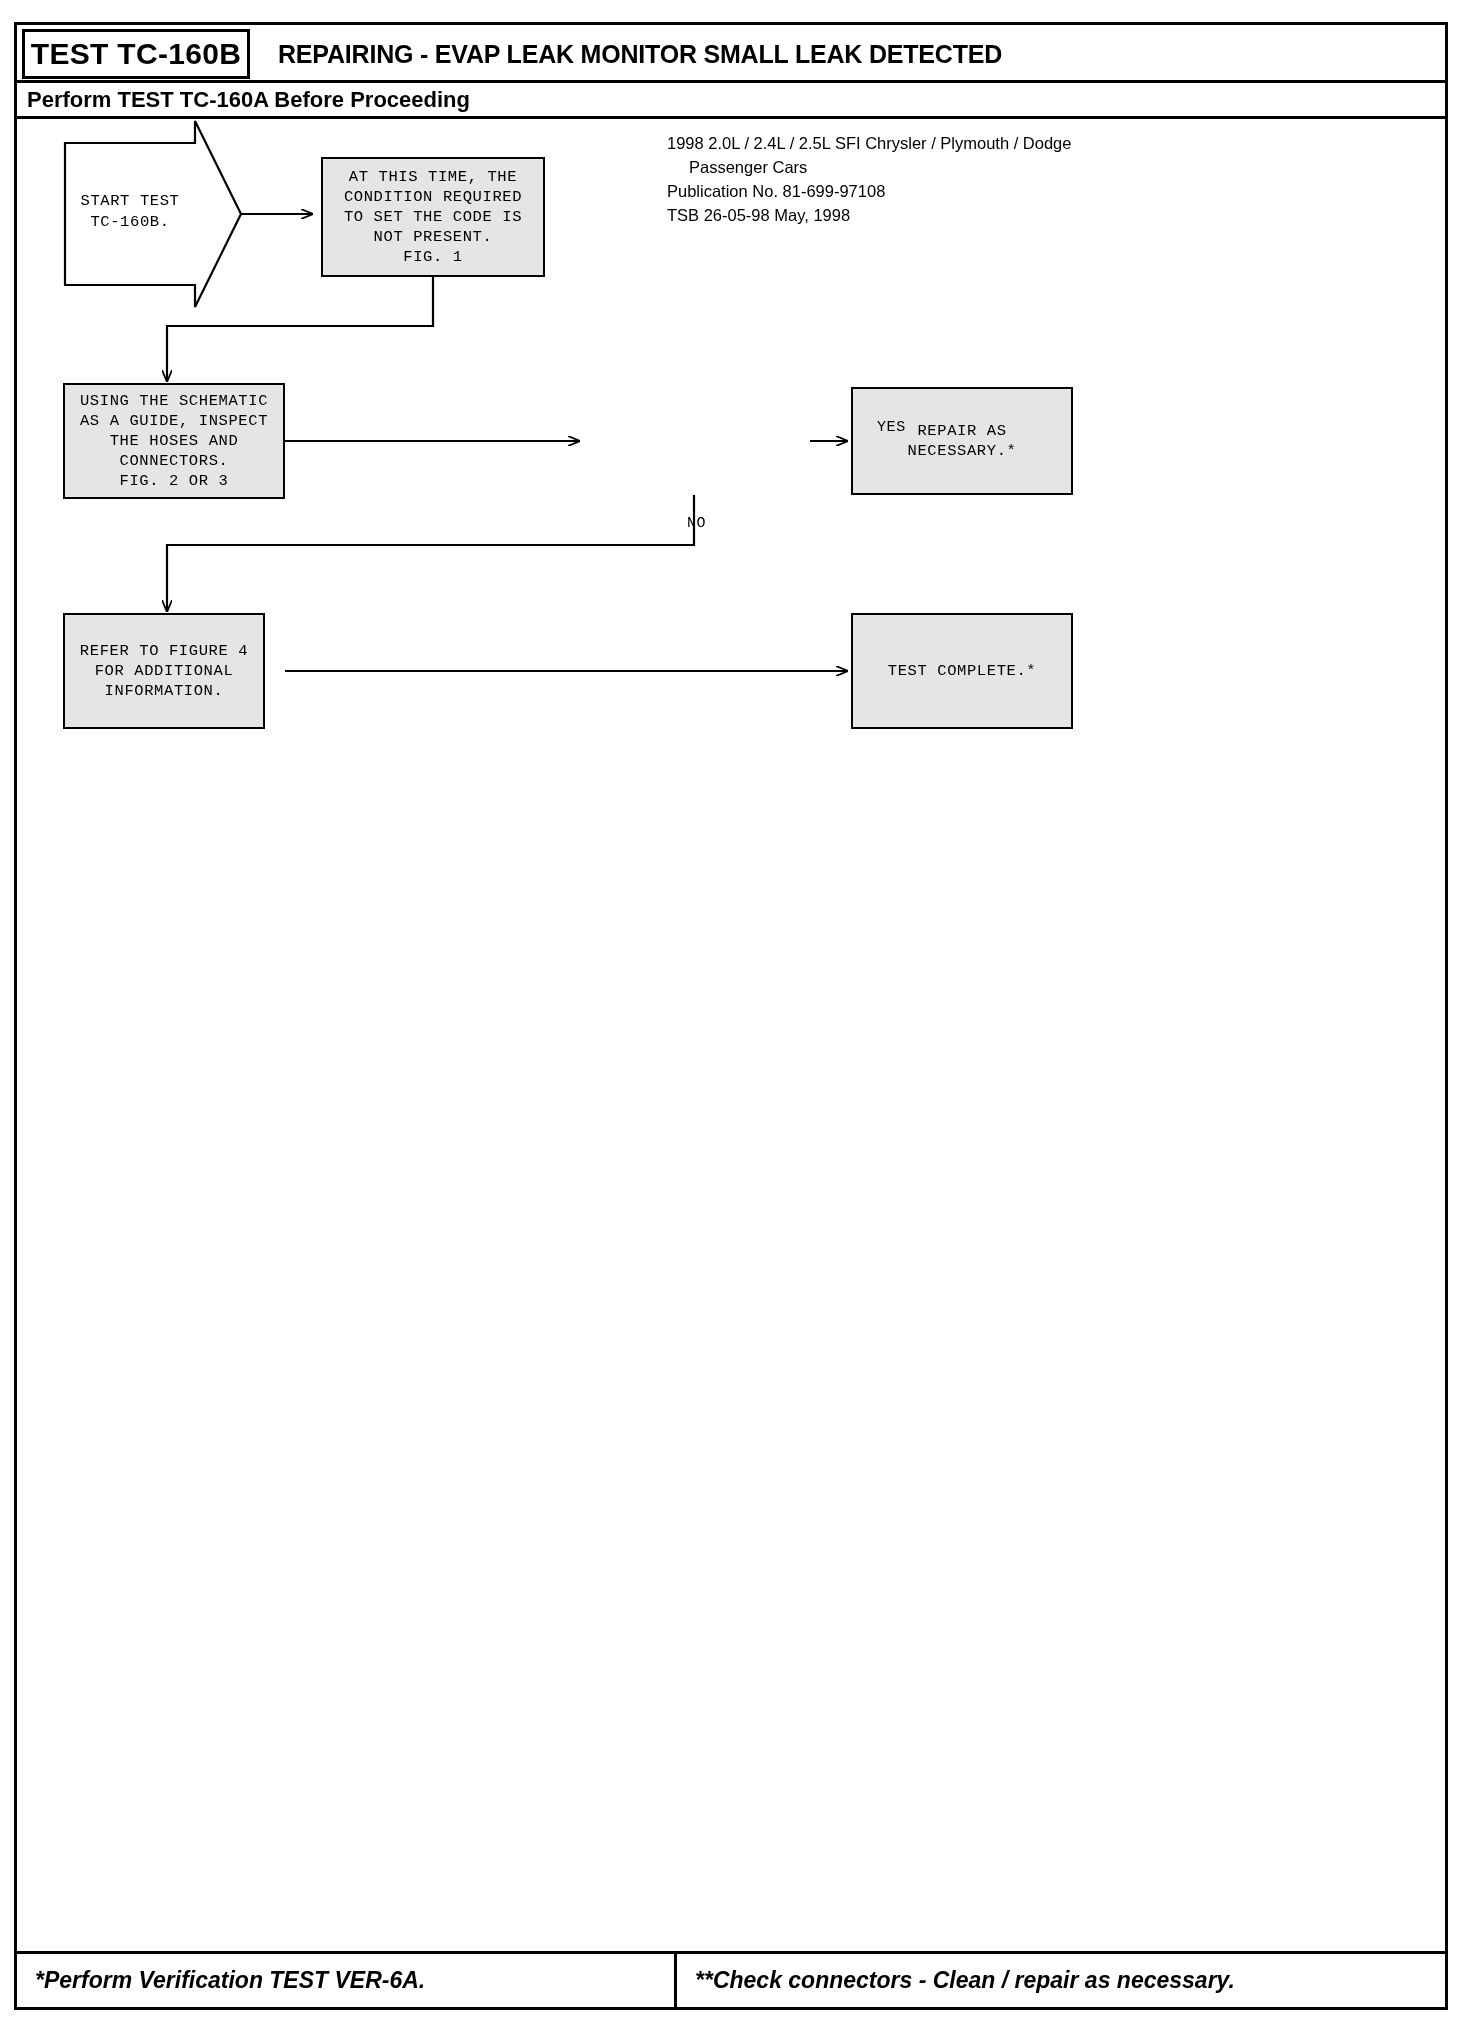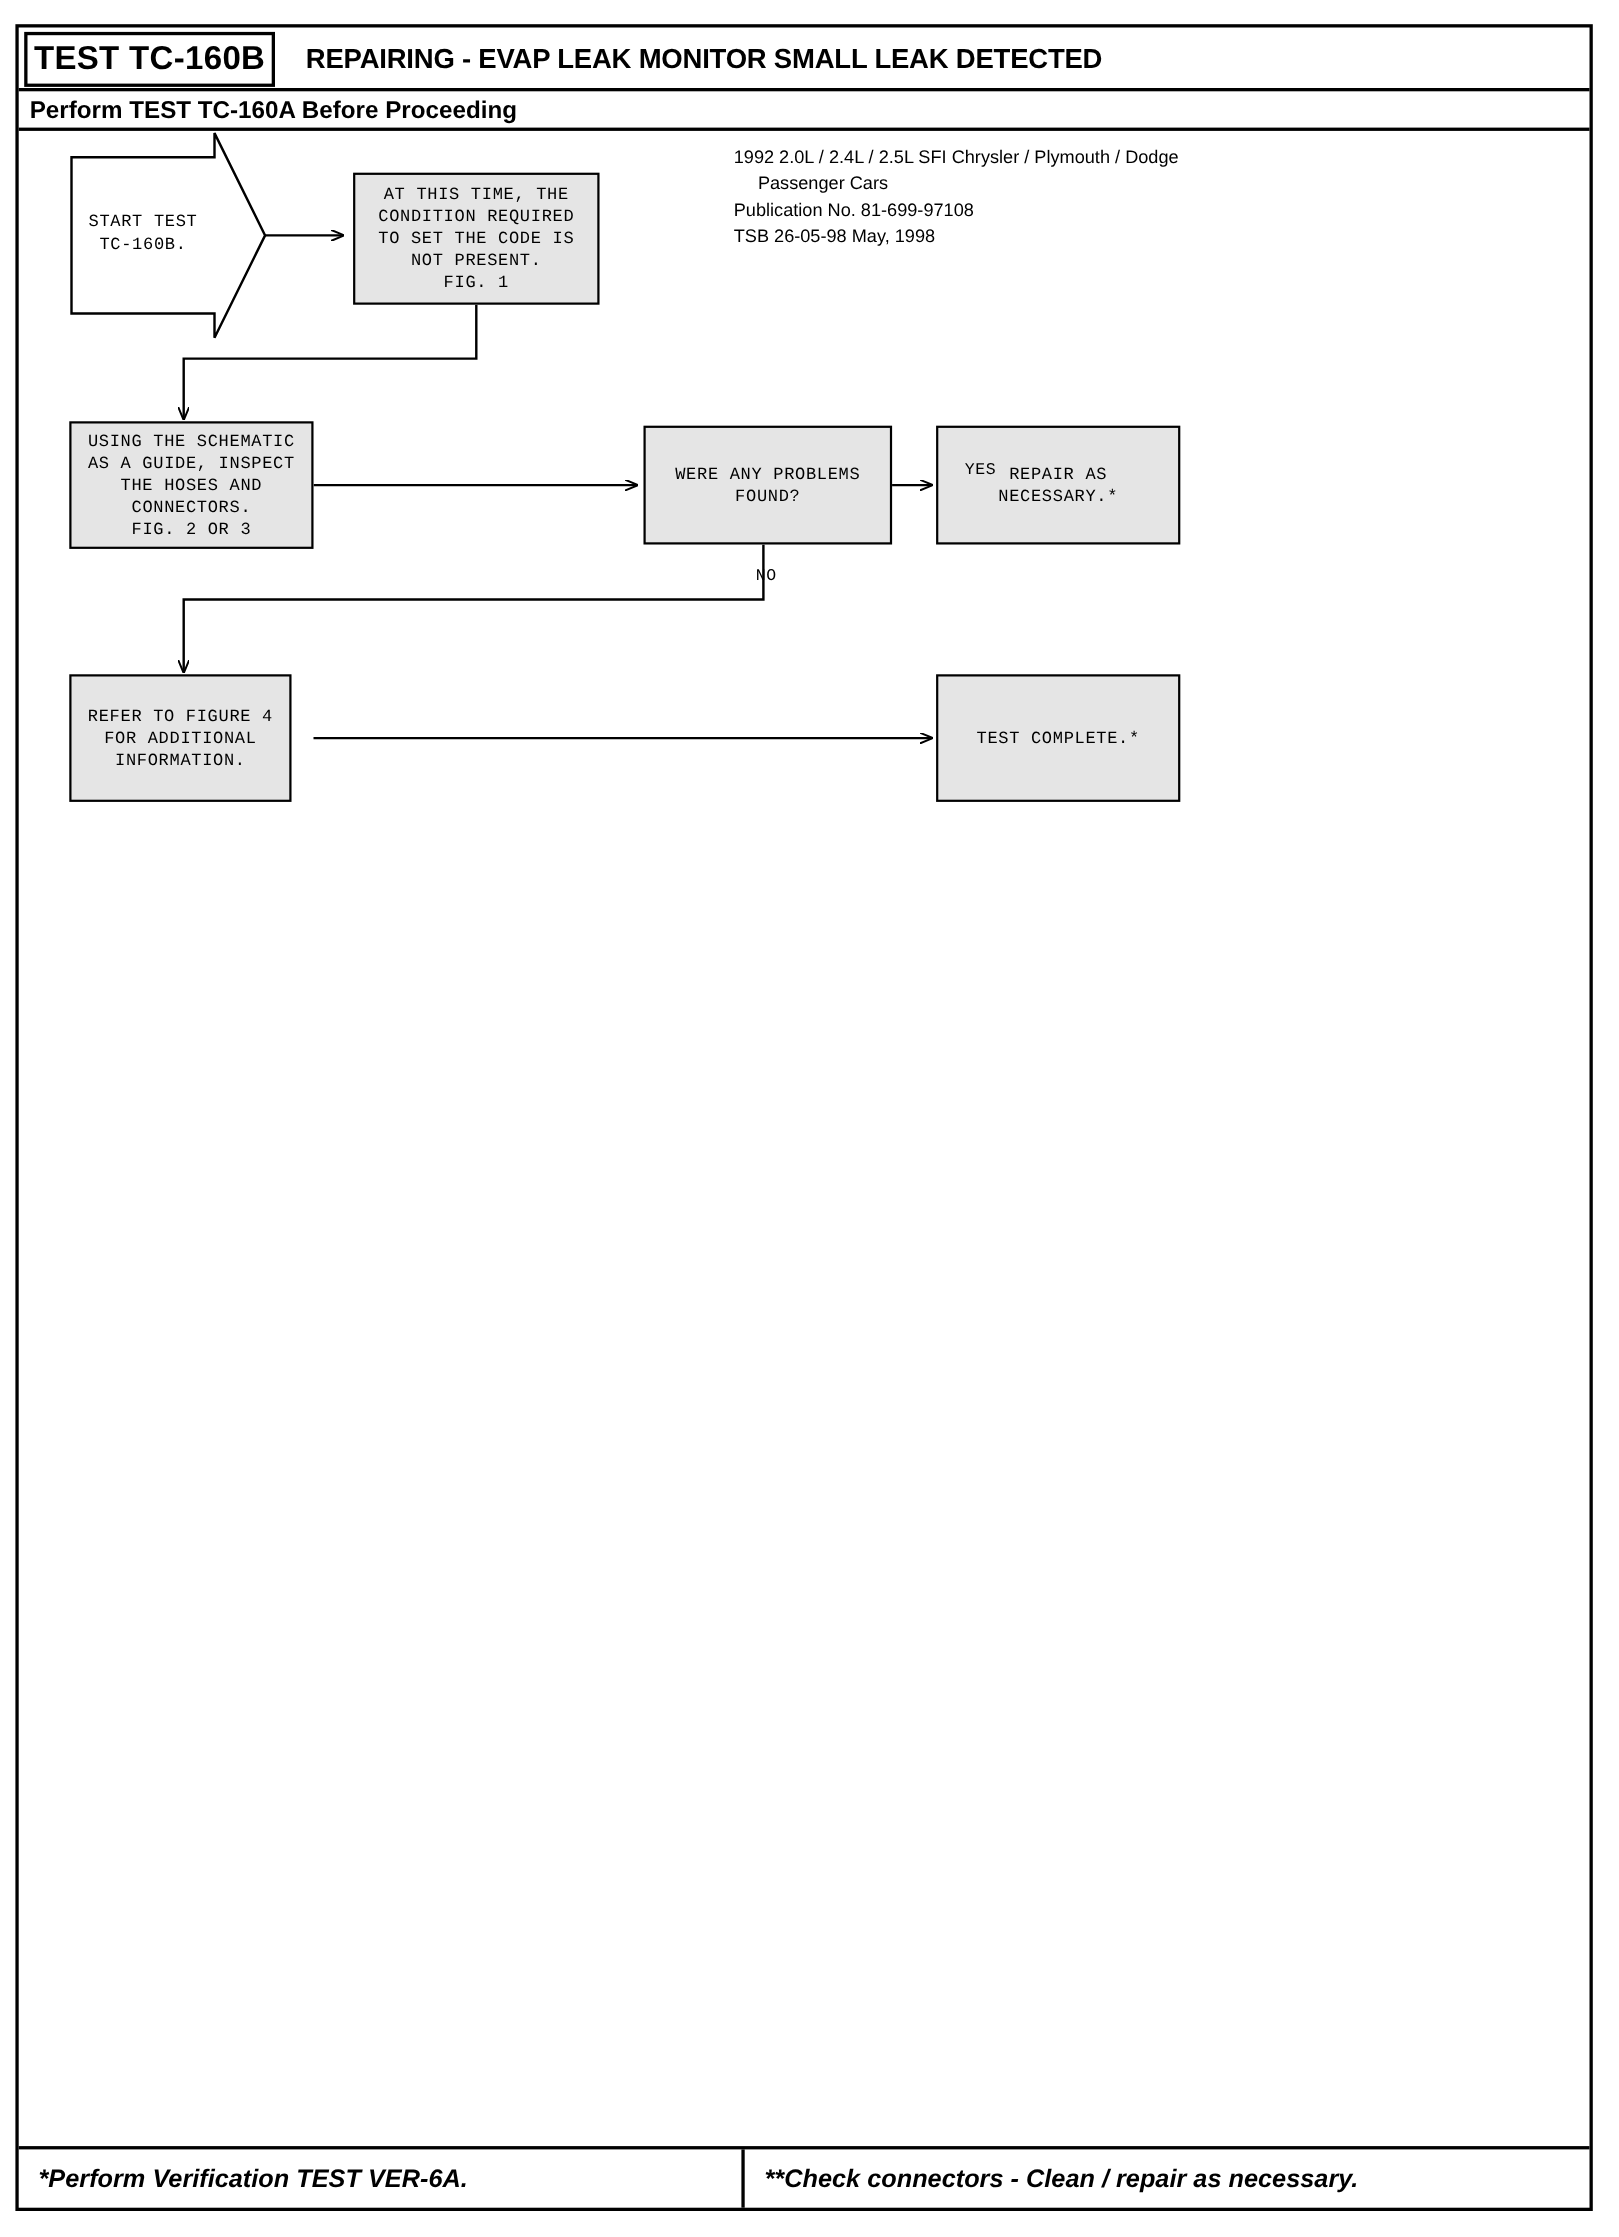--- a/index.html
+++ b/index.html
@@ -53,21 +53,21 @@
     <div class="hdr-title">
       <span>REPAIRING - EVAP LEAK MONITOR SMALL LEAK DETECTED</span>
     </div>
   </div>
 
   <div class="subhdr">
     <span>Perform TEST TC-160A Before Proceeding</span>
   </div>
 
   <div class="vinfo">
-    <div>1992 2.0L / 2.4L / 2.5L SFI Chrysler / Plymouth / Dodge</div>
+    <div>1998 2.0L / 2.4L / 2.5L SFI Chrysler / Plymouth / Dodge</div>
     <div class="l2">Passenger Cars</div>
     <div>Publication No. 81-699-97108</div>
     <div>TSB 26-05-98      May, 1998</div>
   </div>
 
   <div class="flow">
 
     <svg width="1434" height="1790">
       <defs>
         <marker id="ah" markerWidth="12" markerHeight="10" refX="11" refY="5" orient="auto" markerUnits="userSpaceOnUse">
@@ -104,24 +104,20 @@
     </div>
 
     <div class="node" style="left:46px;top:264px;width:222px;height:116px;">
       <div class="txt">USING THE SCHEMATIC
 AS A GUIDE, INSPECT
 THE HOSES AND
 CONNECTORS.
 FIG. 2 OR 3</div>
     </div>
 
-    <div class="node" style="left:568px;top:268px;width:226px;height:108px;">
-      <div class="txt">WERE ANY PROBLEMS
-FOUND?</div>
-    </div>
 
     <div class="node" style="left:834px;top:268px;width:222px;height:108px;">
       <div class="txt">REPAIR AS
 NECESSARY.*</div>
     </div>
 
     <div class="node" style="left:46px;top:494px;width:202px;height:116px;">
       <div class="txt">REFER TO FIGURE 4
 FOR ADDITIONAL
 INFORMATION.</div>

